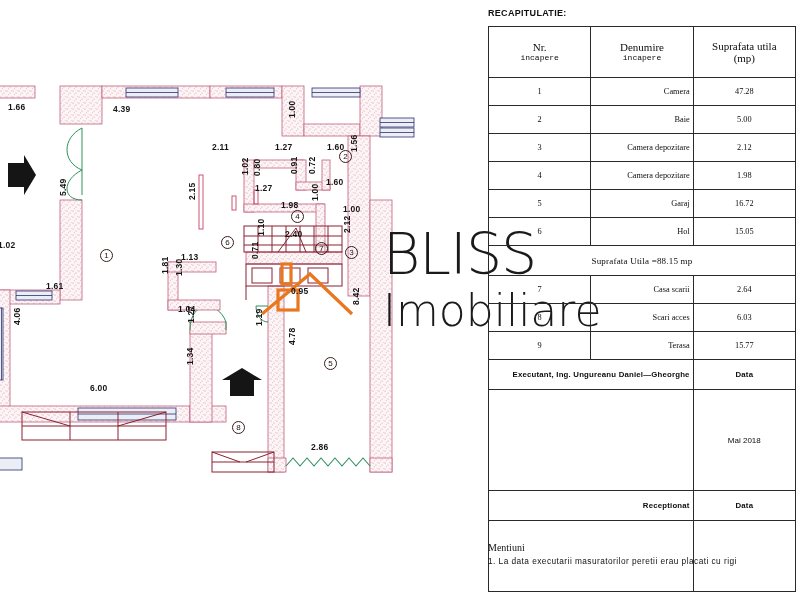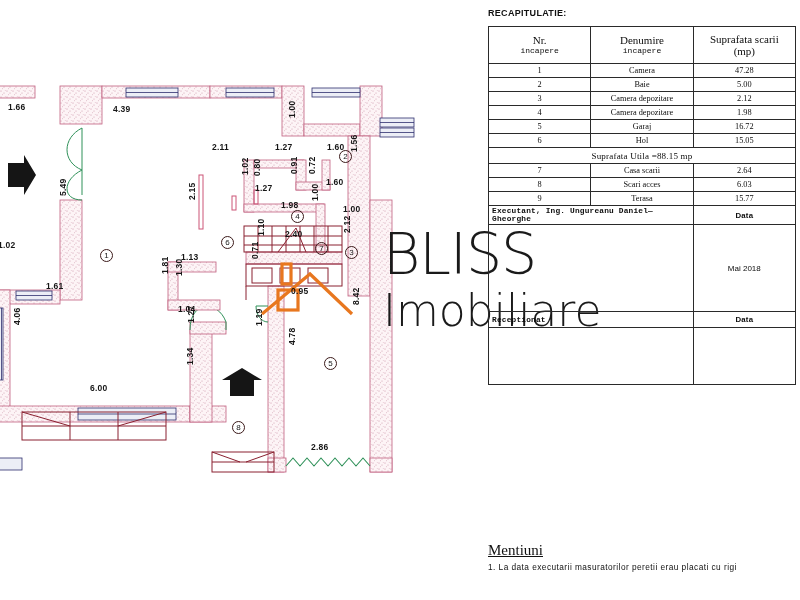--- a/index.html
+++ b/index.html
@@ -57,40 +57,40 @@
     font-family:"Liberation Sans", sans-serif;
     font-size:9px;font-weight:bold;color:#111;letter-spacing:0.3px;
   }
   table.recap{
     position:absolute;left:2px;top:26px;width:308px;
     border-collapse:collapse;
     font-family:"Liberation Serif", serif;
     font-size:8.3px;color:#0c0c0c;table-layout:fixed;
   }
   table.recap td,table.recap th{
-    border:1px solid #2a2a2a;padding:1px 3px;height:11px;
+    border:1px solid #2a2a2a;padding:8px 3px;height:11px;
     font-weight:normal;
   }
   table.recap thead th{height:34px;vertical-align:middle;text-align:center;}
   .th-big{font-size:11px;display:block;line-height:1.12;}
   .th-small{font-size:8px;display:block;line-height:1.12;font-family:Liberation Mono, monospace;}
   td.c-nr{width:60px;text-align:center;}
-  td.c-name{width:150px;text-align:center;padding-left:6px;}
+  td.c-name{width:150px;text-align:right;padding-left:6px;}
   td.c-area{width:96px;text-align:center;}
   tr.subtotal td{text-align:center;font-size:9px;height:13px;letter-spacing:0.2px;}
   tr.sig td{height:13px;text-align:center;font-family:"Liberation Sans",sans-serif;font-size:7.8px;font-weight:bold;letter-spacing:0.2px;}
-  tr.sig td.left{text-align:left;font-family:Liberation Mono, monospace;}
+  tr.sig td.left{text-align:right;}
   tr.blank td{height:84px;}
   tr.blank2 td{height:54px;}
   td.dataval{text-align:center;font-family:"Liberation Sans",sans-serif;font-size:8px;font-weight:bold;}
   #mentiuni{
     position:absolute;left:2px;top:542px;width:312px;
   }
   #mentiuni .m-title{
-    font-family:"Liberation Serif", serif;font-size:15px;color:#111;text-decoration:underline;
+    font-family:"Liberation Serif", serif;font-size:10px;color:#111;
   }
   #mentiuni .m-line{
     margin-top:3px;
     font-family:Liberation Sans, sans-serif;font-size:8.3px;color:#111;
     white-space:nowrap;overflow:hidden;
     letter-spacing:0.45px;
   }
 </style>
 </head>
 <body>
@@ -306,21 +306,21 @@
         <tr>
           <th>
             <span class="th-big">Nr.</span>
             <span class="th-small">incapere</span>
           </th>
           <th>
             <span class="th-big">Denumire</span>
             <span class="th-small">incapere</span>
           </th>
           <th>
-            <span class="th-big">Suprafata scarii</span>
+            <span class="th-big">Suprafata utila</span>
             <span class="th-big">(mp)</span>
           </th>
         </tr>
       </thead>
       <tbody id="recap-body">
           <tr>
             <td class="c-nr">1</td>
             <td class="c-name">Camera</td>
             <td class="c-area">47.28</td>
           </tr>

